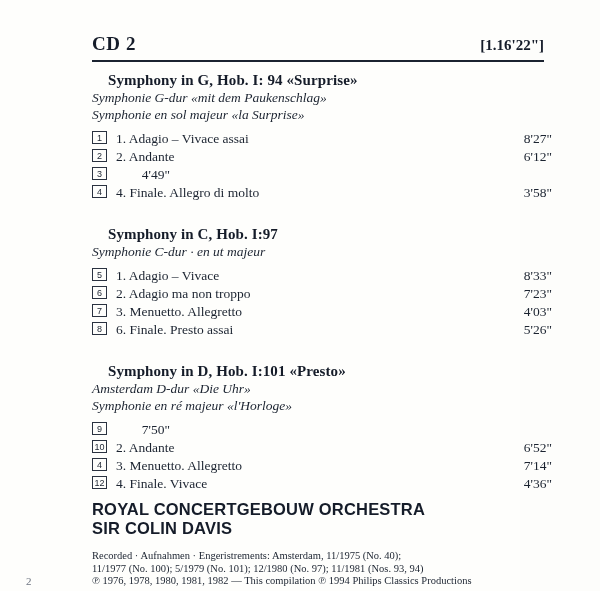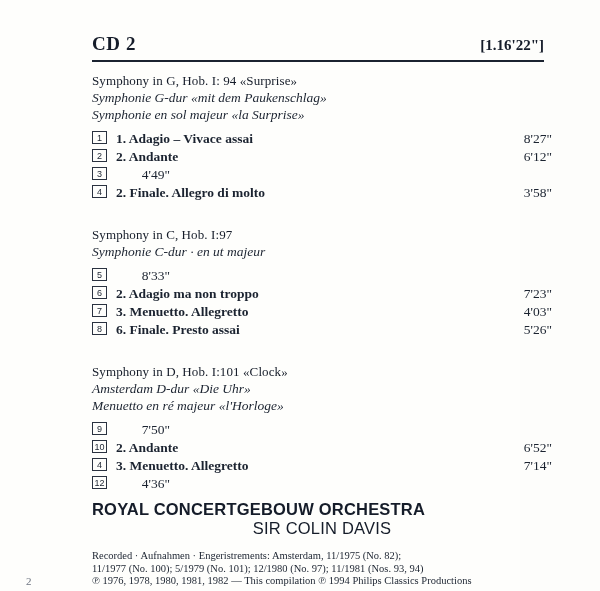--- a/index.html
+++ b/index.html
@@ -60,25 +60,26 @@
     width: 460px;
   }
   .work {
     margin-bottom: 6px;
   }
   .work-titles {
     margin-left: 0px;
     padding-left: 0px;
   }
   .work-title-main {
-    font-size: 13px;
-    font-weight: normal;
+    font-size: 15px;
+    font-weight: bold;
     letter-spacing: 0.1px;
     line-height: 17px;
     color: #151c29;
+    margin-left: 16px;
   }
   .work-title-alt {
     font-size: 13.5px;
     line-height: 17px;
     color: #1b2330;
     font-style: italic;
   }
   .tracks {
     margin-top: 8px;
   }
@@ -99,21 +100,20 @@
     box-sizing: border-box;
     margin-right: 9px;
     position: relative;
     top: -2px;
     flex: 0 0 auto;
   }
   .track-title {
     font-size: 13.5px;
     flex: 1 1 auto;
     white-space: nowrap;
-    font-weight: bold;
   }
   .track-time {
     font-size: 13.5px;
     text-align: right;
     width: 54px;
     flex: 0 0 auto;
   }
   .spacer {
     height: 17px;
   }
@@ -124,25 +124,24 @@
     font-family: "Liberation Sans", sans-serif;
     font-size: 16.5px;
     font-weight: bold;
     letter-spacing: 0.2px;
     line-height: 19px;
     color: #151c29;
   }
   .conductor {
     font-family: "Liberation Sans", sans-serif;
     font-size: 16.5px;
-    font-weight: normal;
+    font-weight: bold;
     letter-spacing: 0.2px;
     line-height: 19px;
     color: #151c29;
-    text-align: center;
   }
   .credits {
     margin-top: 12px;
     font-size: 10.5px;
     line-height: 12.6px;
     color: #1b2330;
     width: 430px;
   }
   .credits-block {
     margin-bottom: 9px;
@@ -188,36 +187,37 @@
           <div class="track-num">2</div>
           <div class="track-title">2. Andante</div>
           <div class="track-time">6'12"</div>
         </div>
         <div class="track">
           <div class="track-num">3</div>
           <div class="track-time">4'49"</div>
         </div>
         <div class="track">
           <div class="track-num">4</div>
-          <div class="track-title">2. Finale. Allegro di molto</div>
+          <div class="track-title">4. Finale. Allegro di molto</div>
           <div class="track-time">3'58"</div>
         </div>
       </div>
     </div>
 
     <div class="spacer"></div>
 
     <div class="work">
       <div class="work-titles">
         <div class="work-title-main">Symphony in C, Hob. I:97</div>
         <div class="work-title-alt">Symphonie C-dur · en ut majeur</div>
       </div>
       <div class="tracks">
         <div class="track">
           <div class="track-num">5</div>
+          <div class="track-title">1. Adagio – Vivace</div>
           <div class="track-time">8'33"</div>
         </div>
         <div class="track">
           <div class="track-num">6</div>
           <div class="track-title">2. Adagio ma non troppo</div>
           <div class="track-time">7'23"</div>
         </div>
         <div class="track">
           <div class="track-num">7</div>
           <div class="track-title">3. Menuetto. Allegretto</div>
@@ -228,54 +228,55 @@
           <div class="track-title">6. Finale. Presto assai</div>
           <div class="track-time">5'26"</div>
         </div>
       </div>
     </div>
 
     <div class="spacer"></div>
 
     <div class="work">
       <div class="work-titles">
-        <div class="work-title-main">Symphony in D, Hob. I:101 «Clock»</div>
+        <div class="work-title-main">Symphony in D, Hob. I:101 «Presto»</div>
         <div class="work-title-alt">Amsterdam D-dur «Die Uhr»</div>
-        <div class="work-title-alt">Menuetto en ré majeur «l'Horloge»</div>
+        <div class="work-title-alt">Symphonie en ré majeur «l'Horloge»</div>
       </div>
       <div class="tracks">
         <div class="track">
           <div class="track-num">9</div>
           <div class="track-time">7'50"</div>
         </div>
         <div class="track">
           <div class="track-num">10</div>
           <div class="track-title">2. Andante</div>
           <div class="track-time">6'52"</div>
         </div>
         <div class="track">
           <div class="track-num">4</div>
           <div class="track-title">3. Menuetto. Allegretto</div>
           <div class="track-time">7'14"</div>
         </div>
         <div class="track">
           <div class="track-num">12</div>
+          <div class="track-title">4. Finale. Vivace</div>
           <div class="track-time">4'36"</div>
         </div>
       </div>
     </div>
 
     <div class="performers">
       <div class="ensemble">ROYAL CONCERTGEBOUW ORCHESTRA</div>
       <div class="conductor">SIR COLIN DAVIS</div>
     </div>
 
     <div class="credits">
       <div class="credits-block">
-        <p>Recorded · Aufnahmen · Engeristrements: Amsterdam, 11/1975 (No. 82);</p>
+        <p>Recorded · Aufnahmen · Engeristrements: Amsterdam, 11/1975 (No. 40);</p>
         <p>11/1977 (No. 100); 5/1979 (No. 101); 12/1980 (No. 97); 11/1981 (Nos. 93, 94)</p>
         <p>℗ 1976, 1978, 1980, 1981, 1982 — This compilation ℗ 1994 Philips Classics Productions</p>
       </div>
 
     </div>
 
   </div>
 
   <div class="page-number">2</div>
 

